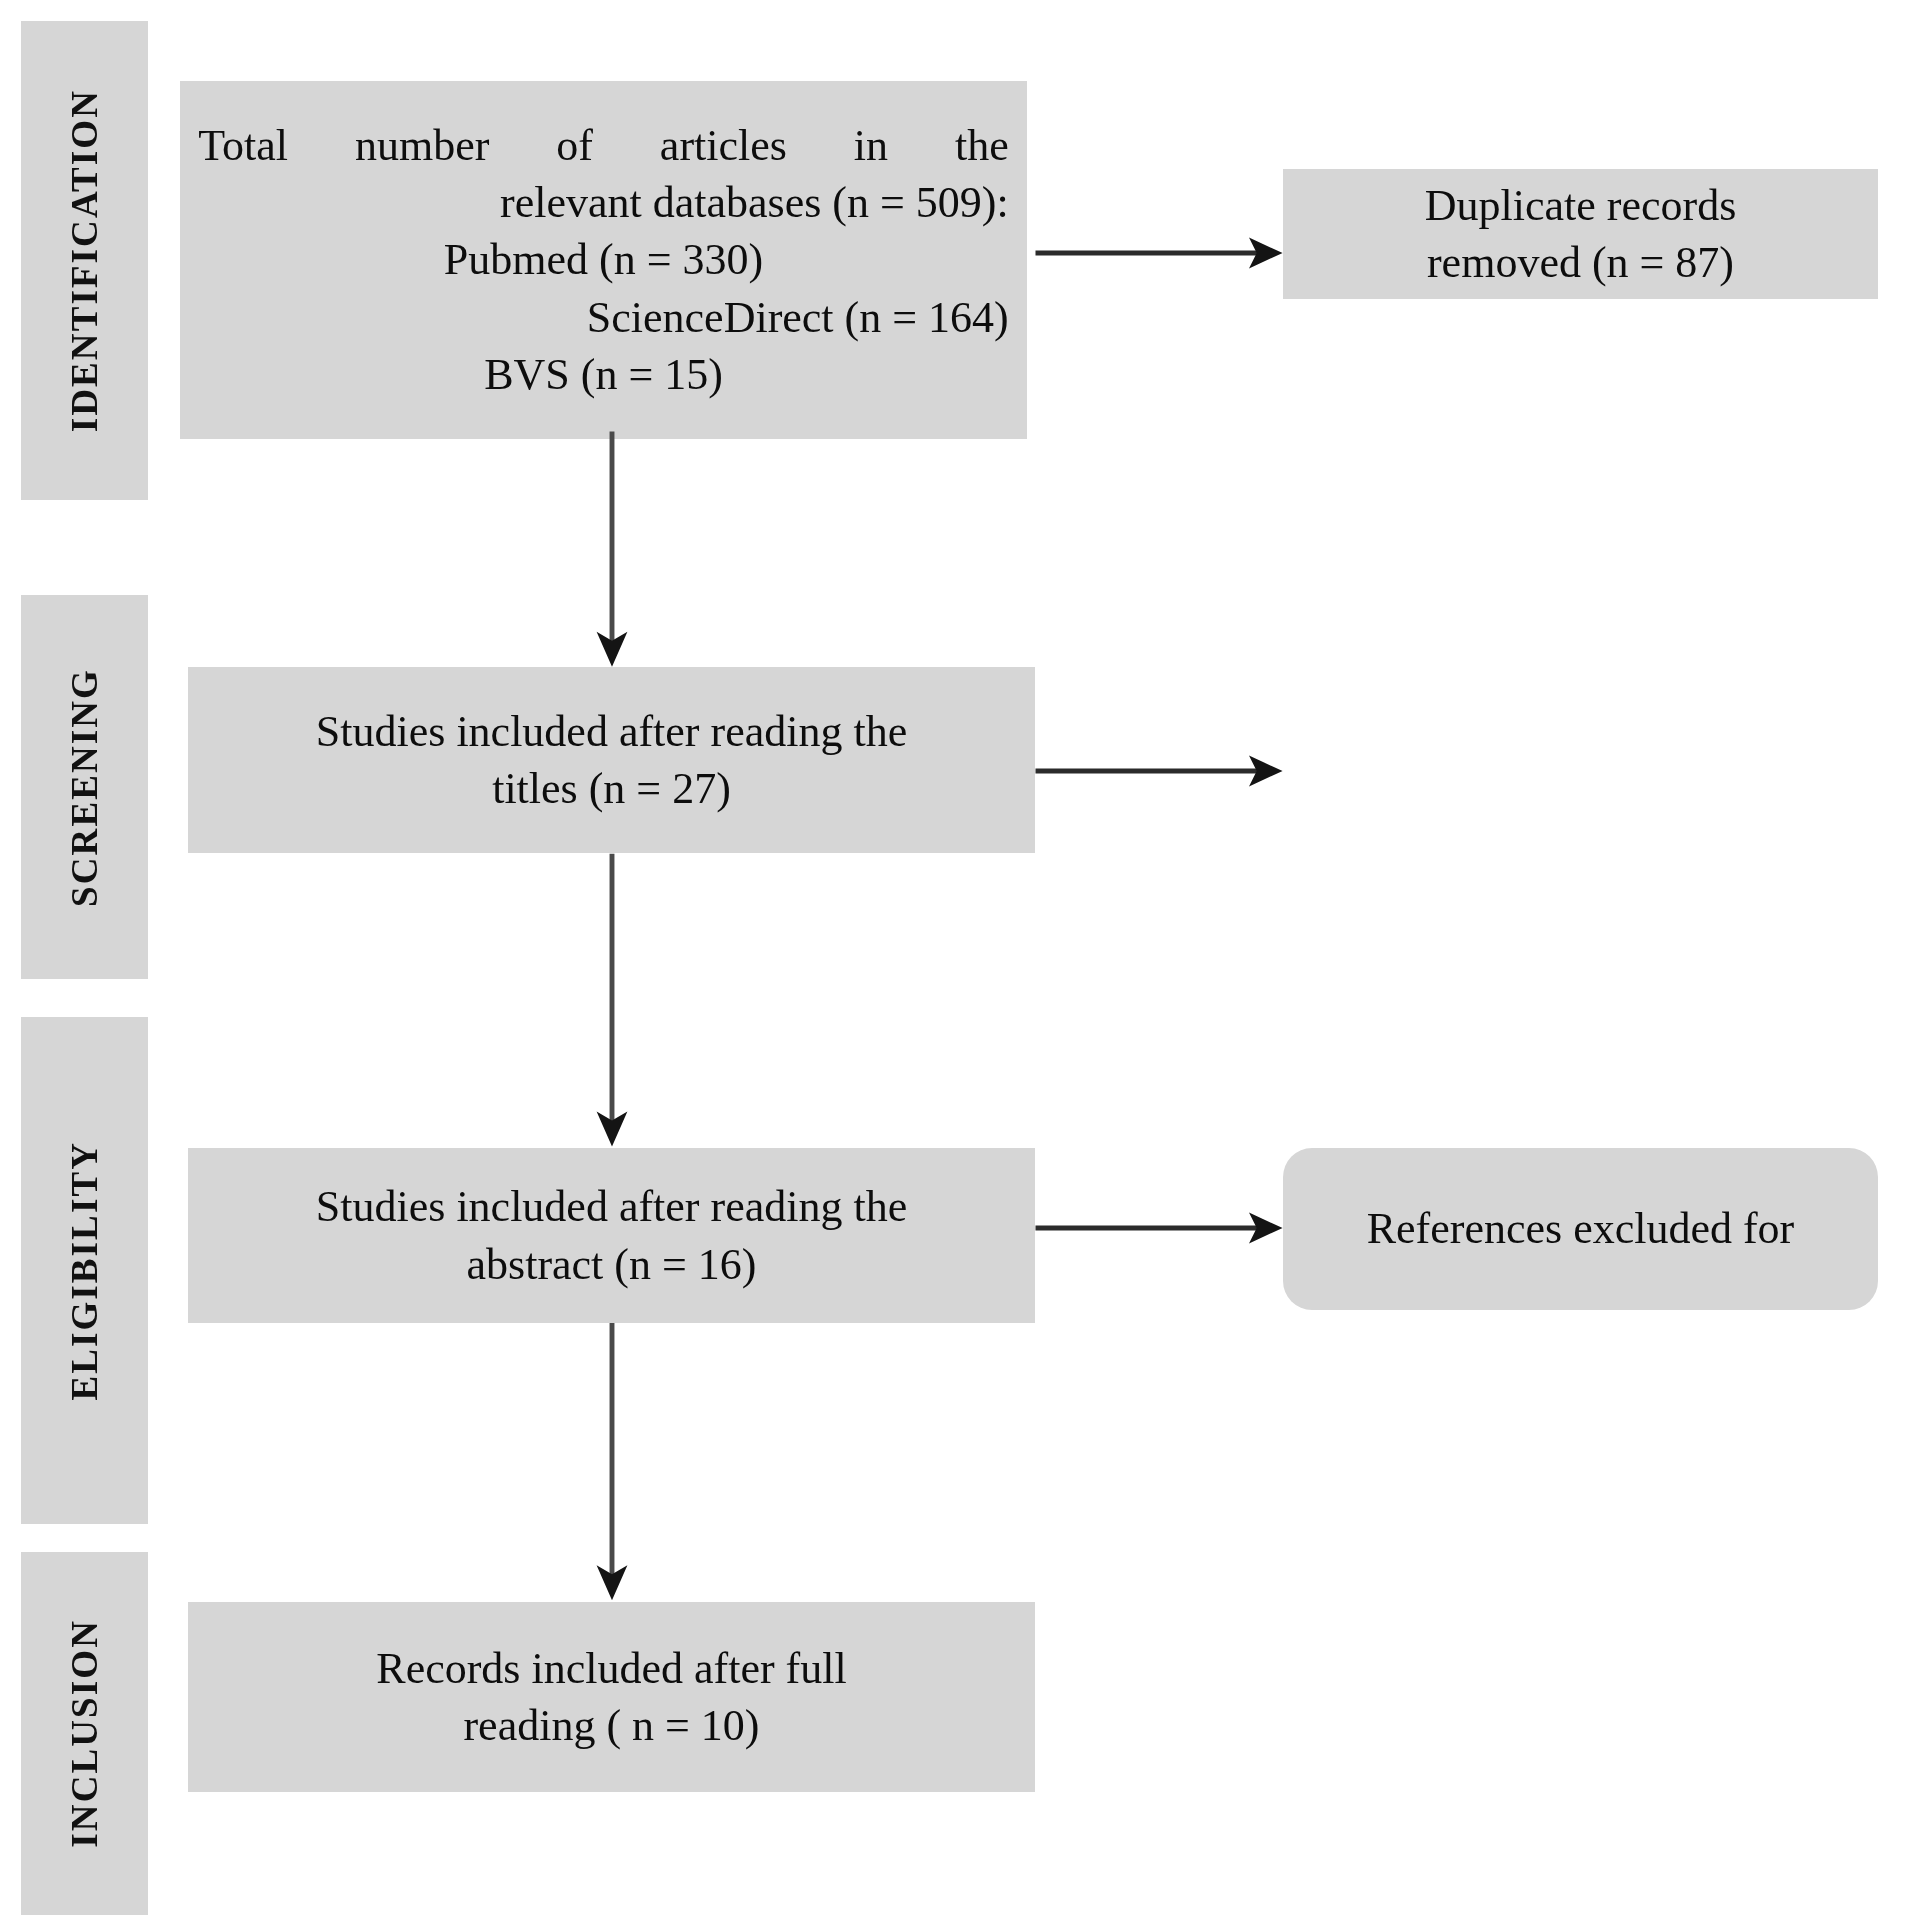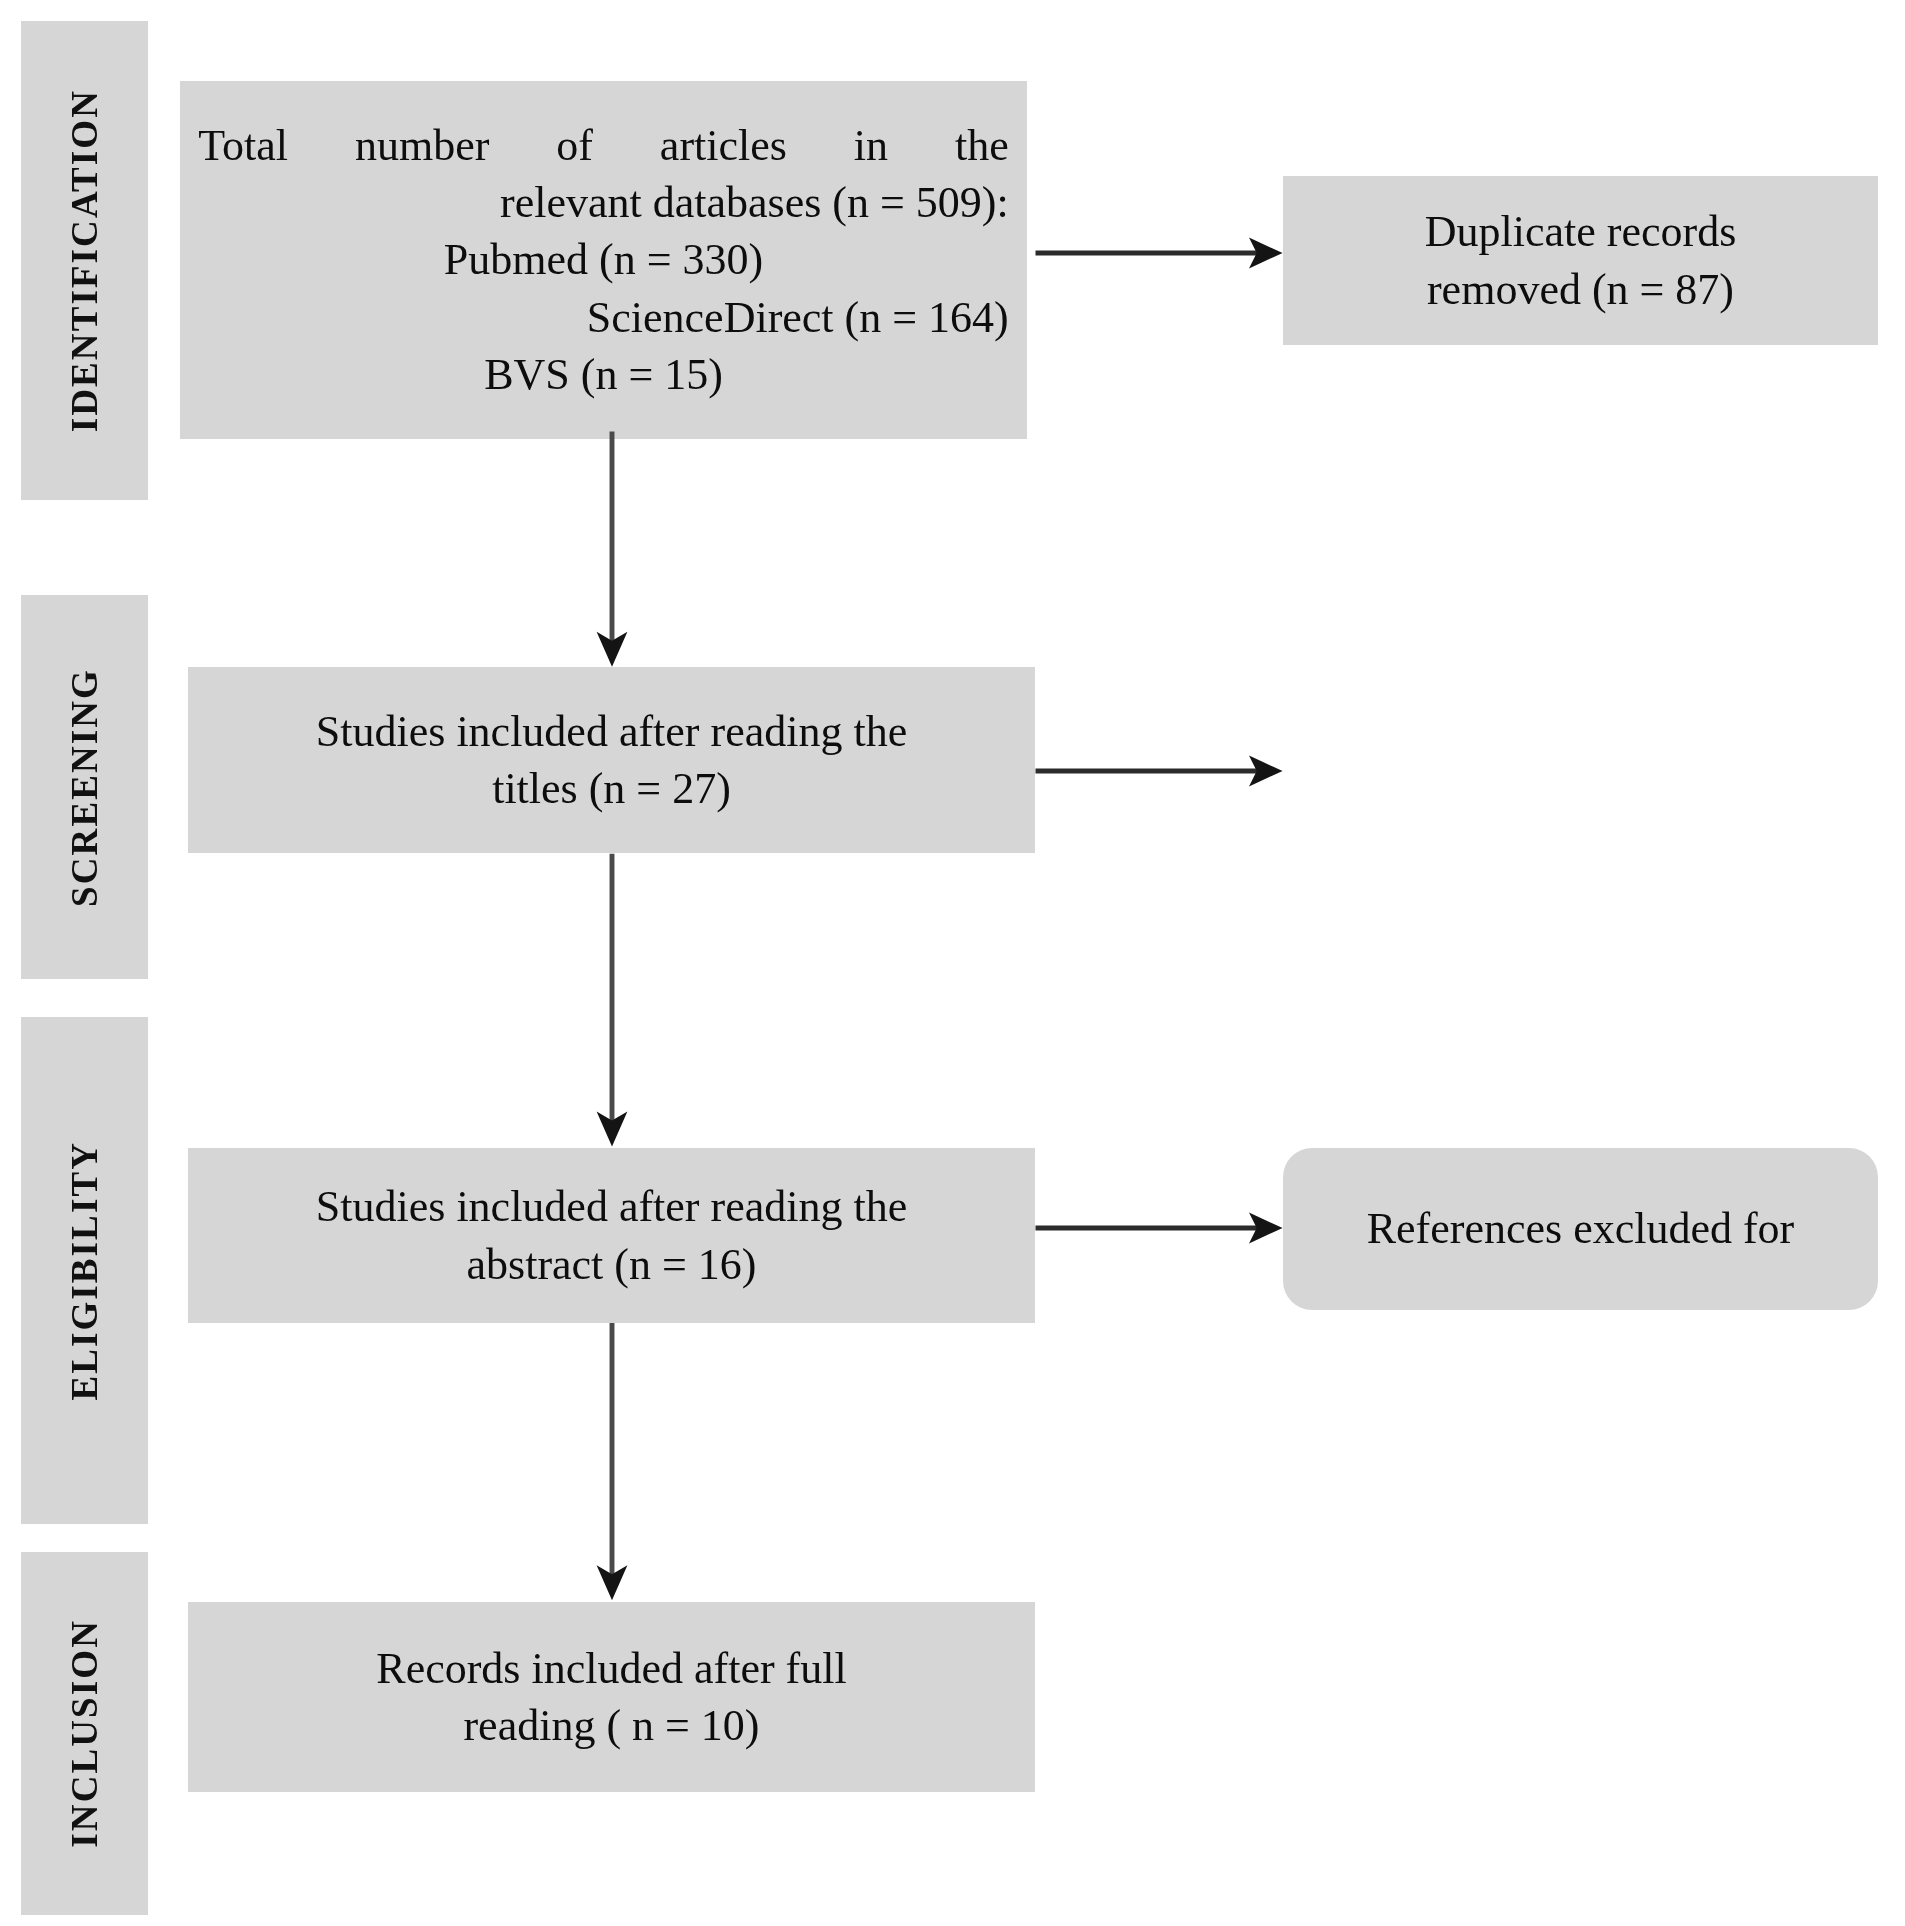--- a/index.html
+++ b/index.html
@@ -96,21 +96,21 @@
   <div class="node-box align-center" style="left:180px; top:73px; width:847px; height:358px;margin-top:8px;">
     <div class="node-text">
       <span class="line" style="text-align:justify; text-align-last:justify;">Total number of articles in the</span>
       <span class="line" style="text-align:right;">relevant databases (n = 509):</span>
       <span class="line" style="text-align:center;">Pubmed (n = 330)</span>
       <span class="line" style="text-align:right;">ScienceDirect (n = 164)</span>
       <span class="line" style="">BVS (n = 15)</span>
     </div>
   </div>
 
-  <div class="node-box align-center" style="left:1283px; top:176px; width:595px; height:169px;">
+  <div class="node-box align-center" style="left:1283px; top:169px; width:595px; height:130px;">
     <div class="node-text">
       <span class="line">Duplicate records</span>
       <span class="line">removed (n = 87)</span>
     </div>
   </div>
 
   <div class="node-box align-center" style="left:188px; top:667px; width:847px; height:186px;">
     <div class="node-text">
       <span class="line">Studies included after reading the</span>
       <span class="line">titles (n = 27)</span>

